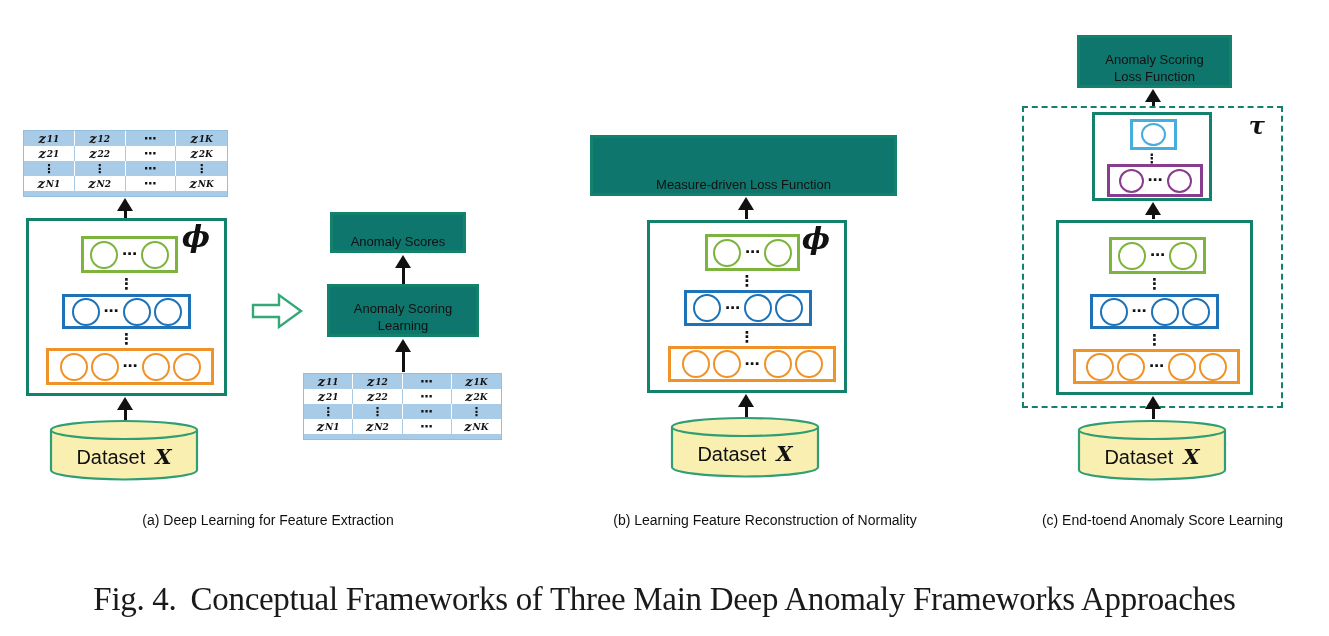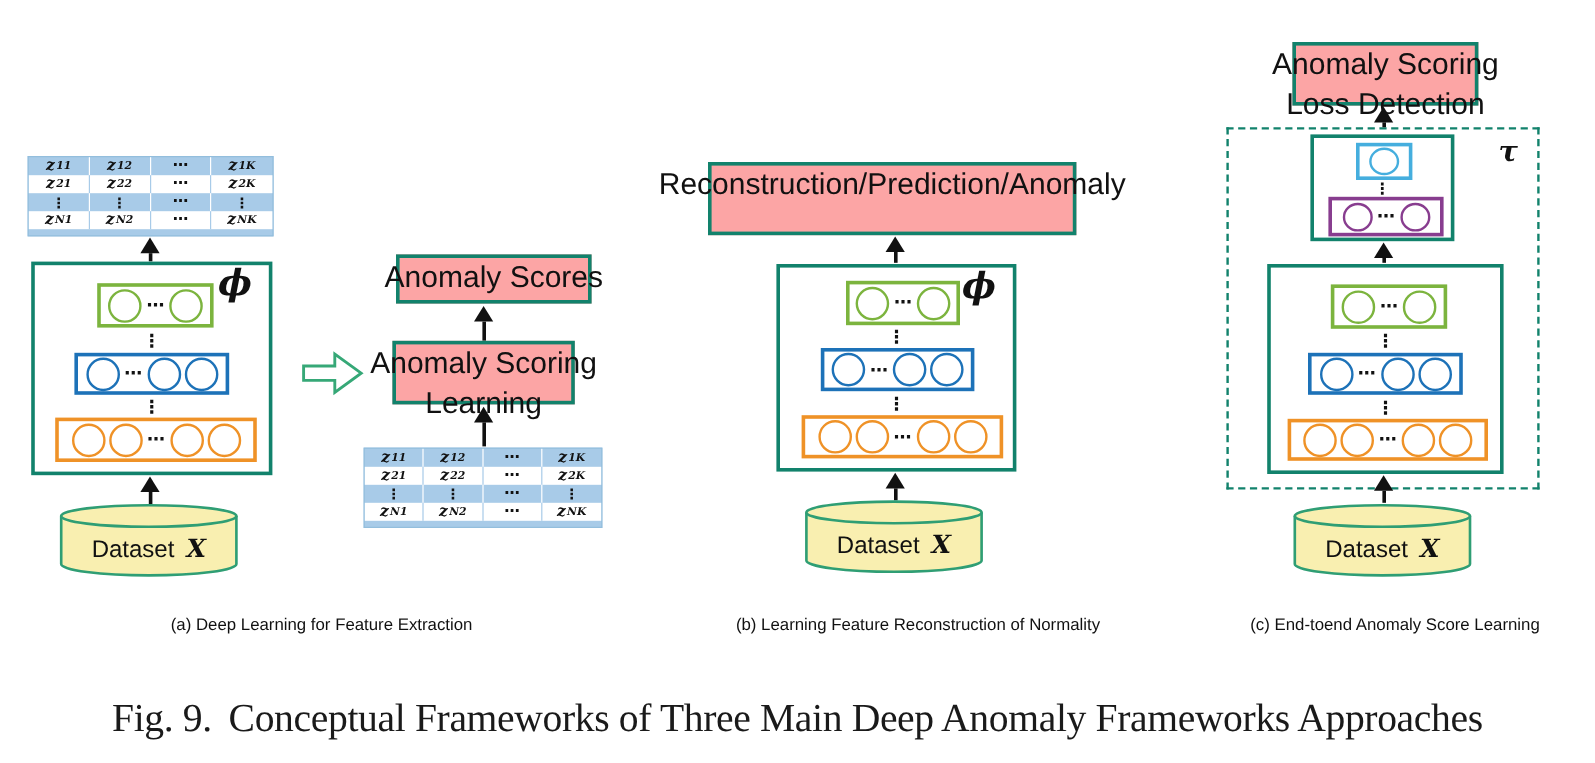--- a/index.html
+++ b/index.html
@@ -1,23 +1,23 @@
 <!DOCTYPE html>
 <html style="--teal: #12826c; --green: #7cb43e; --blue: #1d72b8; --orange: #ef9227; --purple: #883d8f; --sky: #45aede; --table_blue: #a8cbe8; --table_border: #93bedd; --cylinder_fill: #f9efb0; --cylinder_stroke: #2f9e74; --arrow_green: #36a877;"><head>
 <meta charset="utf-8">
 <style>
   html,body{margin:0;padding:0;background:#fff;}
   .canvas{position:relative;width:1329px;height:636px;background:#fff;overflow:hidden;
           font-family:"Liberation Sans",sans-serif;color:#111;}
   .grp{display:contents;}
 
   
-  .tealbox{position:absolute;box-sizing:border-box;border:3px solid var(--teal);background:#fca5a5;
-           display:flex;flex-direction:column;align-items:center;justify-content:flex-start;
-           text-align:center;font-size:25px;line-height:1.32;color:#111;}
+  .tealbox{position:absolute;box-sizing:border-box;border:3px solid var(--teal);background:#0f766e;
+           display:flex;flex-direction:column;align-items:center;justify-content:flex-end;
+           text-align:center;font-size:13px;line-height:1.32;color:#111;}
   .tealbox .line{display:block;white-space:nowrap;}
 
   
   .netbox{position:absolute;box-sizing:border-box;border:3px solid var(--teal);background:#fff;}
   .philabel{position:absolute;top:-2px;right:14px;font:700 italic 30px "DejaVu Serif",serif;color:#111;}
   .taulabel{position:absolute;top:3px;right:16px;font:700 italic 24px "DejaVu Serif",serif;color:#111;}
 
   
   .layer{position:absolute;box-sizing:border-box;border:3px solid;background:#fff;
          display:flex;align-items:center;justify-content:center;gap:3px;}
@@ -187,21 +187,21 @@
         <span>Dataset</span><i class="xsym">X</i>
       </div>
     </div>
 
     <div class="hollow" style="left:250px;top:291px">
       <svg width="54" height="40" viewBox="0 0 54 40">
         <polygon points="3,14 29,14 29,4 51,20 29,36 29,26 3,26" style="fill:#ffffff;stroke:var(--arrow_green);stroke-width:2.4"></polygon>
       </svg>
     </div>
 
-    <div class="tealbox" style="left:330px;top:212px;width:163px;height:41px">
+    <div class="tealbox" style="left:330px;top:212px;width:136px;height:41px">
       <span class="line">Anomaly Scores</span>
     </div>
 
     <div class="arr" style="left:395px;top:255px;height:29px">
       <i class="head"></i>
       <i class="stem"></i>
     </div>
 
     <div class="tealbox" style="left:327px;top:284px;width:152px;height:53px">
       <span class="line">Anomaly Scoring</span>
@@ -281,21 +281,21 @@
         </div>
       </div>
 
     <div class="subcap" style="left:23px;top:512px;width:490px">(a) Deep Learning for Feature Extraction</div>
   </div>
 
   
   <div class="grp">
 
     <div class="tealbox" style="left:590px;top:135px;width:307px;height:61px">
-      <span class="line">Reconstruction/Prediction/Anomaly</span>
+      <span class="line">Measure-driven Loss Function</span>
     </div>
 
     <div class="arr" style="left:738px;top:197px;height:22px">
       <i class="head"></i>
       <i class="stem"></i>
     </div>
 
     <div class="netbox" style="left:647px;top:220px;width:200px;height:173px">
       <span class="philabel">ϕ</span>
       <div class="layer green" style="left:55px;top:11px;width:95px;height:37px">
@@ -336,21 +336,21 @@
     </div>
 
     <div class="subcap" style="left:560px;top:512px;width:410px">(b) Learning Feature Reconstruction of Normality</div>
   </div>
 
   
   <div class="grp">
 
     <div class="tealbox" style="left:1077px;top:35px;width:155px;height:53px">
       <span class="line">Anomaly Scoring</span>
-      <span class="line">Loss Detection</span>
+      <span class="line">Loss Function</span>
     </div>
 
     <div class="dashbox" style="left:1022px;top:106px;width:261px;height:302px">
       <span class="taulabel">τ</span>
     </div>
 
     <div class="arr" style="left:1145px;top:89px;height:17px">
       <i class="head"></i>
       <i class="stem"></i>
     </div>
@@ -408,16 +408,16 @@
       <div class="cyl-label">
         <span>Dataset</span><i class="xsym">X</i>
       </div>
     </div>
 
     <div class="subcap" style="left:1000px;top:512px;width:325px">(c) End-toend Anomaly Score Learning</div>
   </div>
 
   
   <div class="figcap">
-    <span class="pfx">Fig. 9.</span><span>Conceptual Frameworks of Three Main Deep Anomaly Frameworks Approaches</span>
+    <span class="pfx">Fig. 4.</span><span>Conceptual Frameworks of Three Main Deep Anomaly Frameworks Approaches</span>
   </div>
 
 </div>
 
 </body></html>

